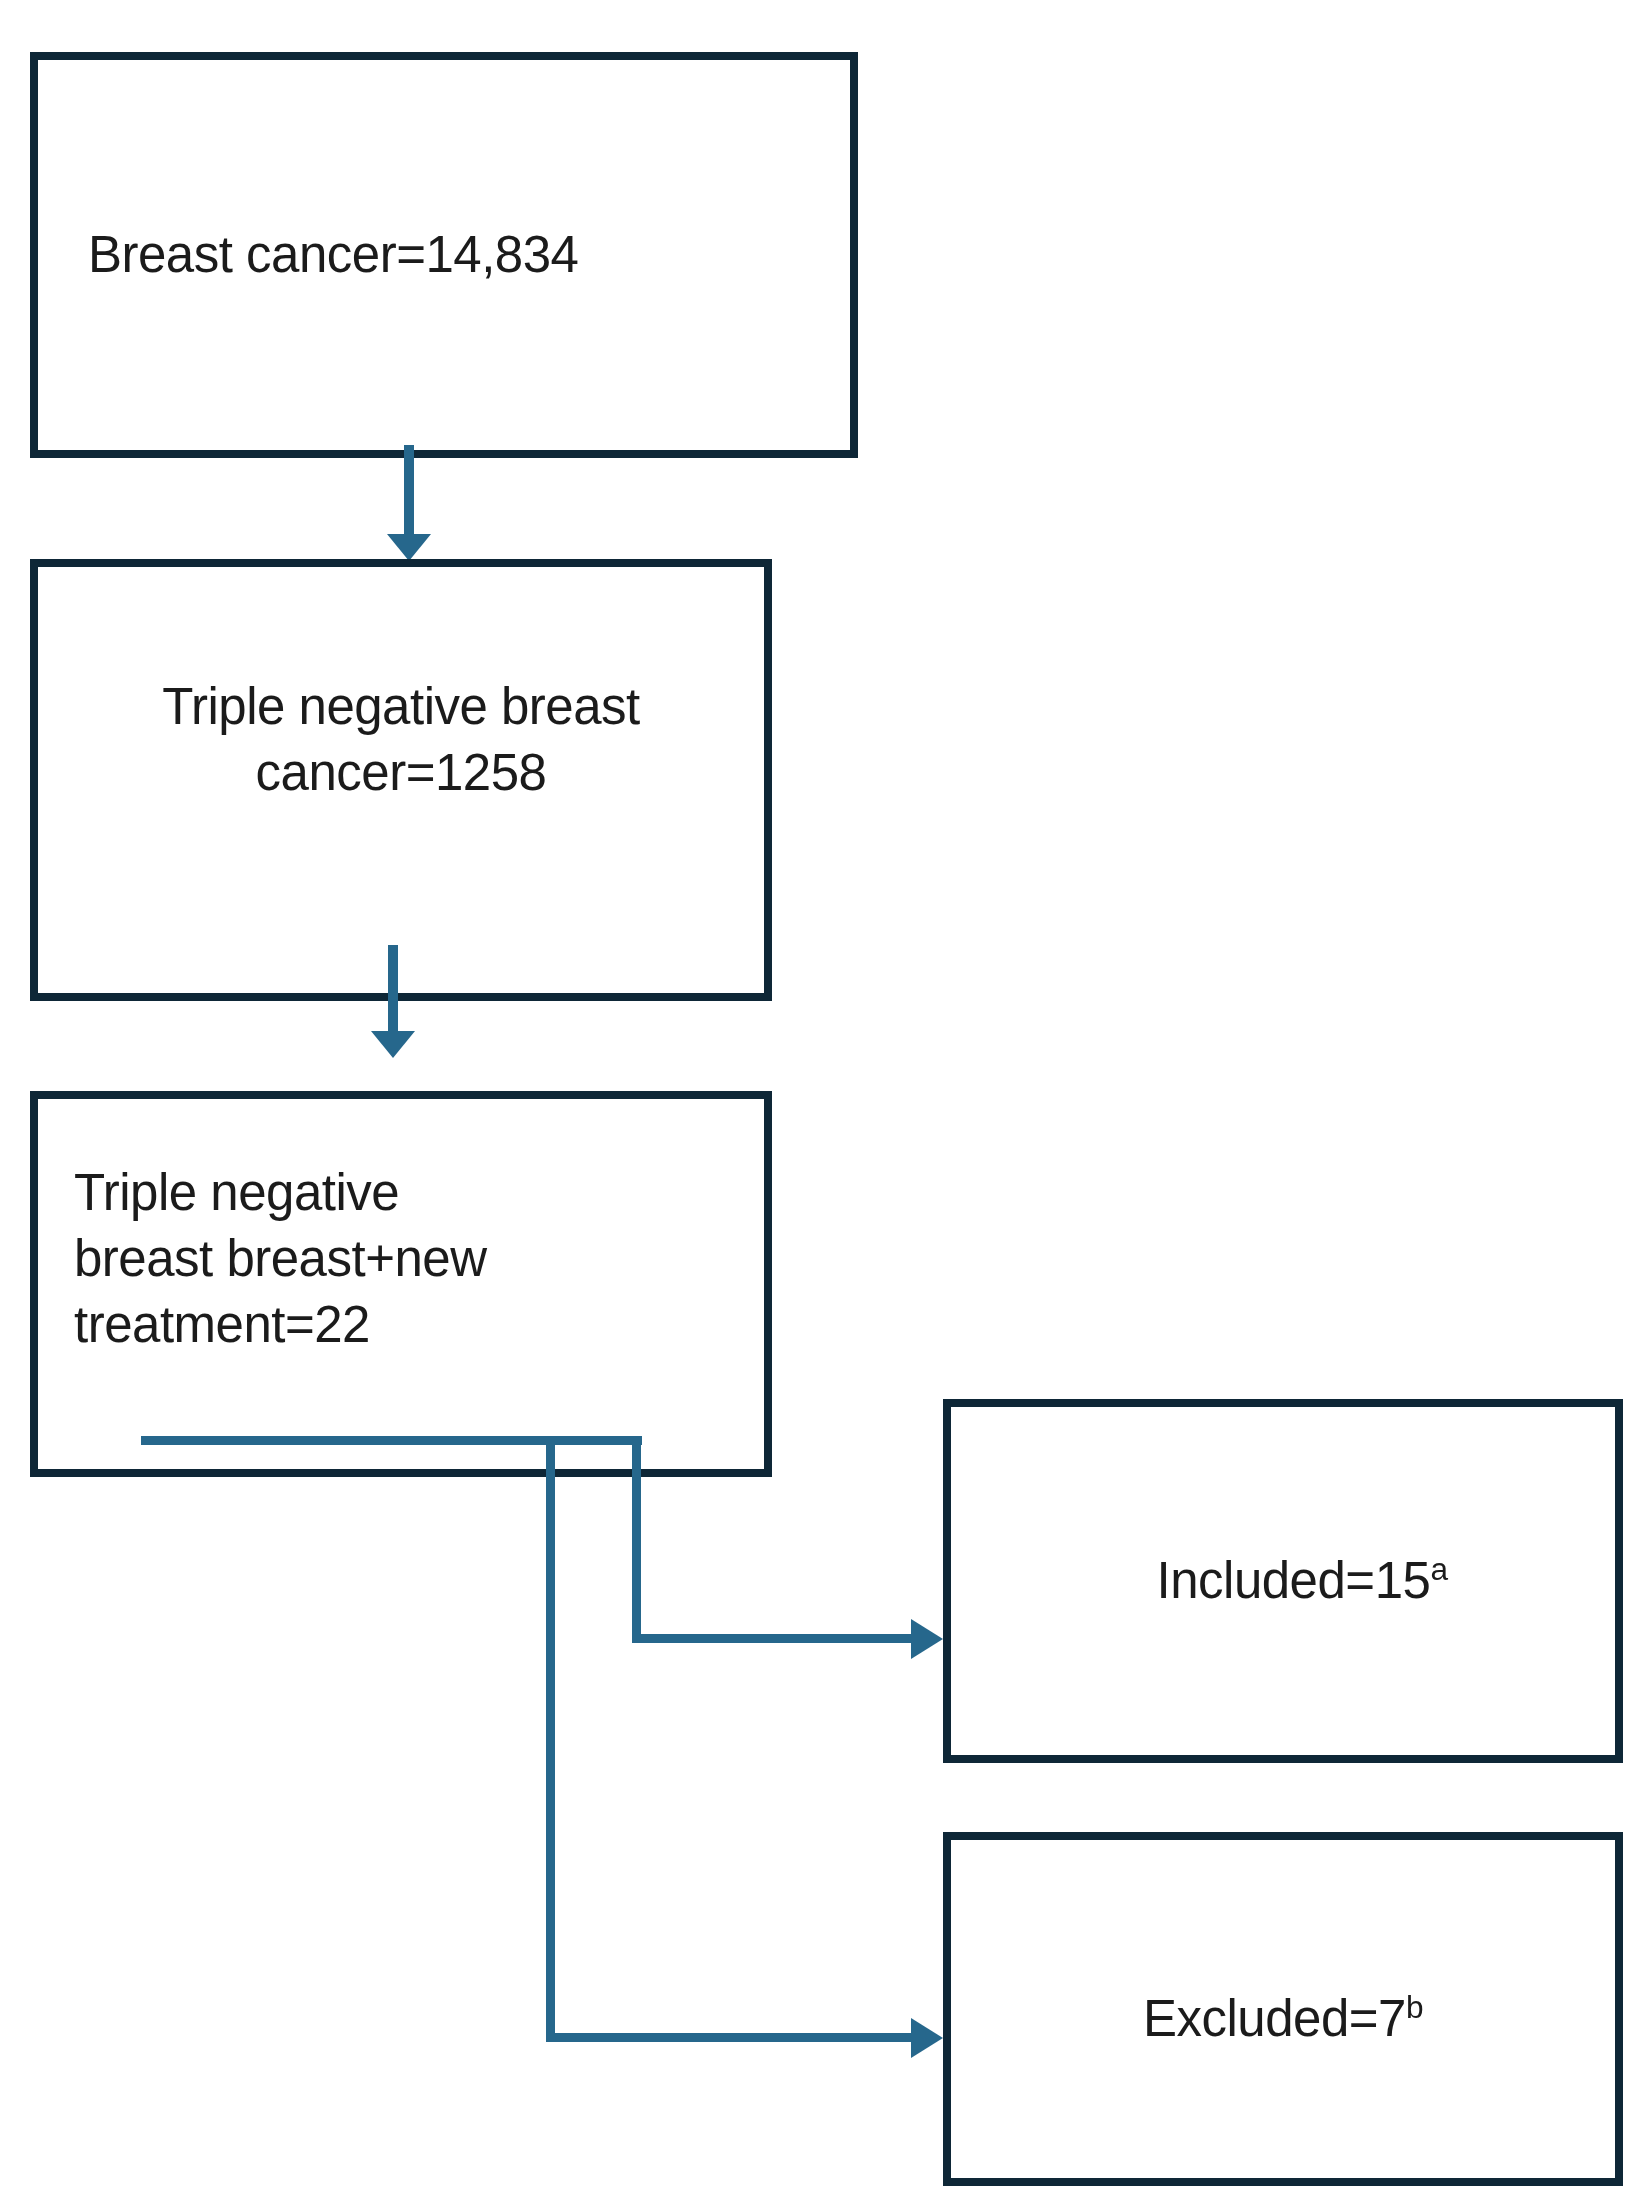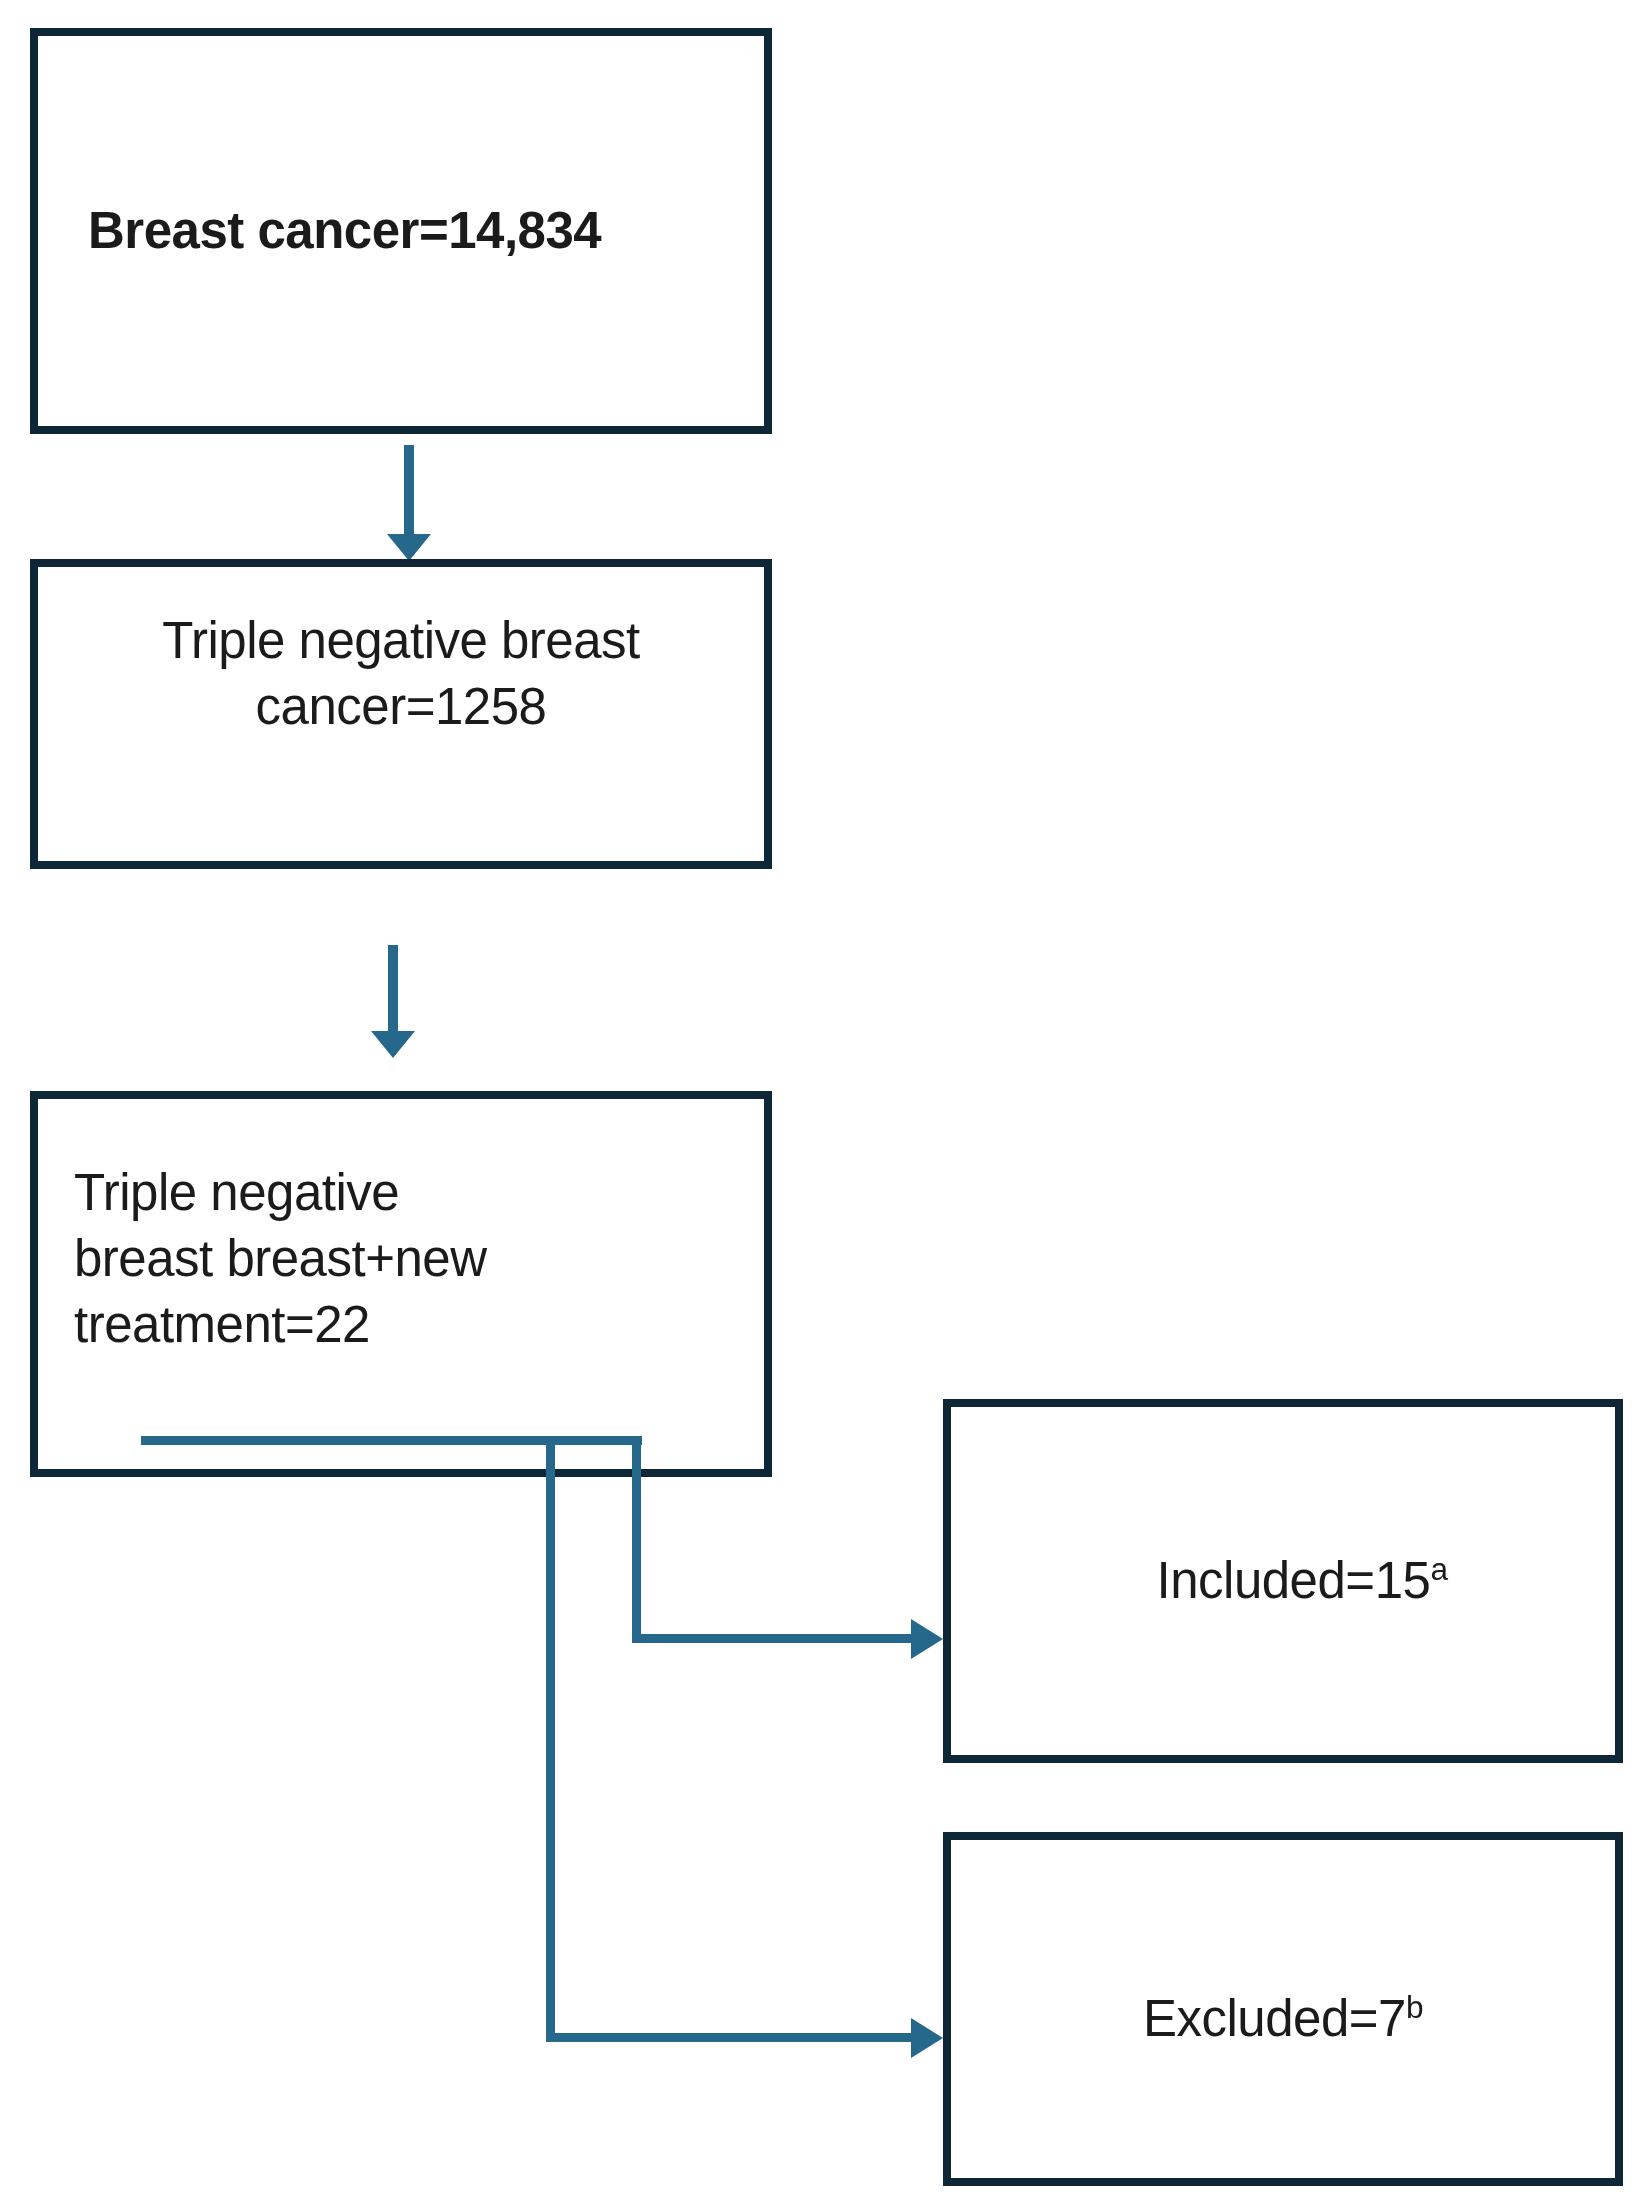--- a/index.html
+++ b/index.html
@@ -29,23 +29,23 @@
   }
   .label{
     font-size:51px;
     letter-spacing:-0.5px;
     line-height:1.3;
     white-space:nowrap;
   }
   .label .line{display:block;}
   sup{font-size:0.62em;line-height:0;}
   
-  .n1{left:30px;top:28px;width:742px;height:406px;font-weight:bold;}
+  .n1{left:30px;top:52px;width:828px;height:406px;}
   .n1 .label{text-align:left;padding-left:50px;}
-  .n2{left:30px;top:559px;width:742px;height:310px;}
+  .n2{left:30px;top:559px;width:742px;height:442px;}
   .n2 .label{text-align:center;transform:translateY(-40px);}
   .n3{left:30px;top:1091px;width:742px;height:386px;}
   .n3 .label{text-align:left;padding-left:36px;transform:translateY(-25px);}
   .n4{left:943px;top:1399px;width:680px;height:364px;padding-left:38px;}
   .n4 .label{text-align:center;}
   .n5{left:943px;top:1832px;width:680px;height:354px;}
   .n5 .label{text-align:center;margin-top:20px;}
   
   .seg{position:absolute;background:var(--connector);}
   .arrow1-shaft{left:404px;top:445px;width:10px;height:91px;}

